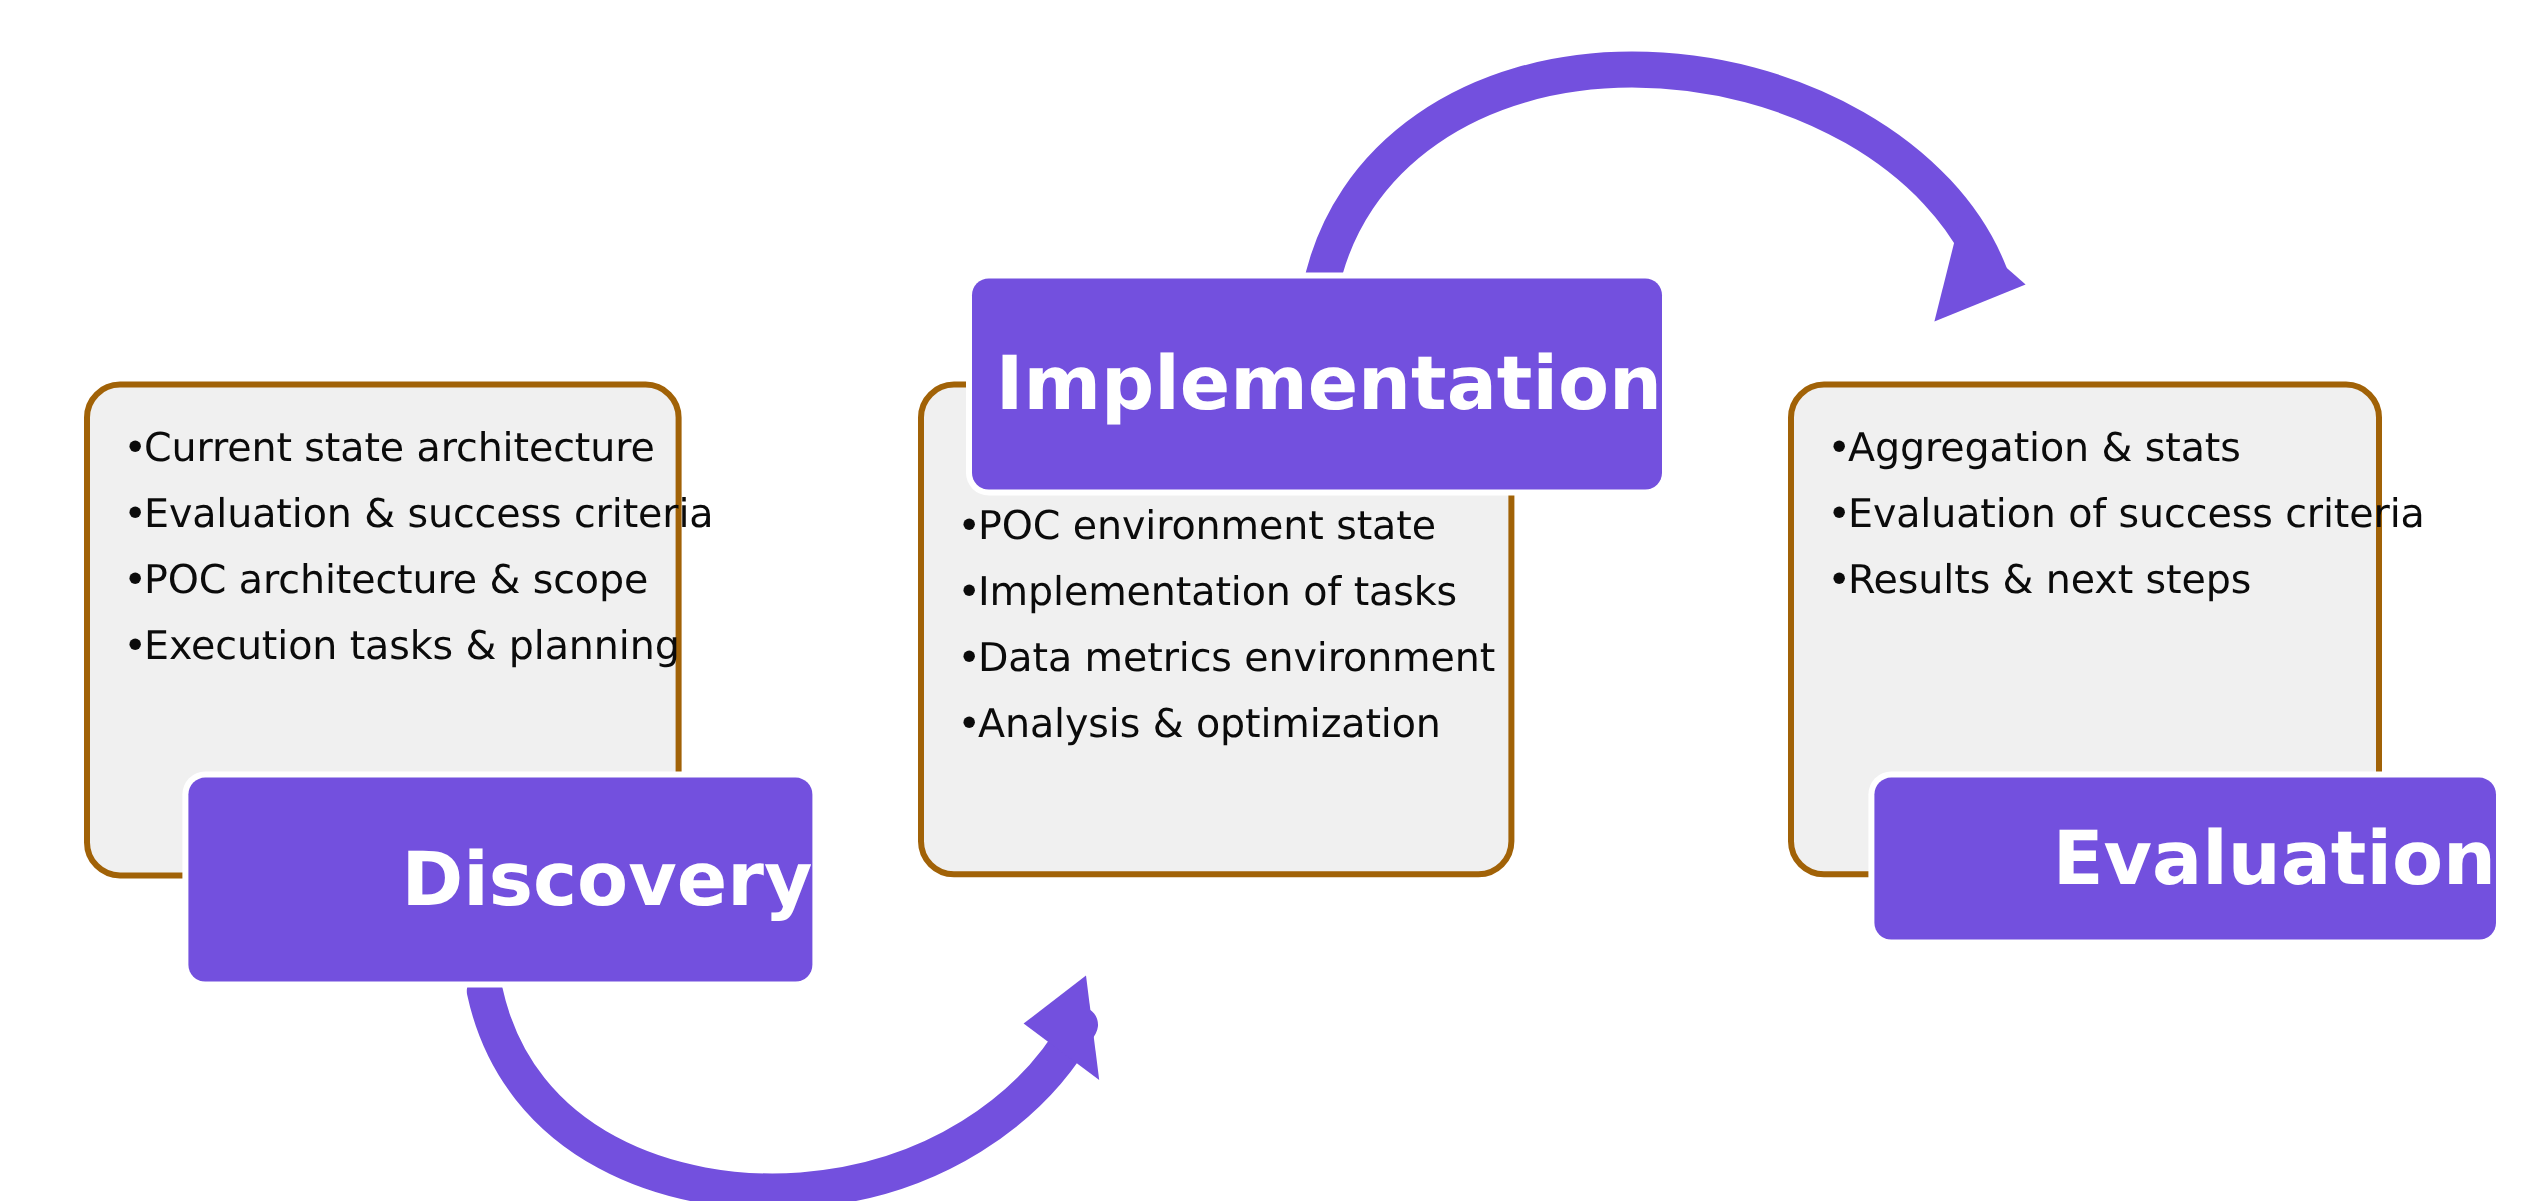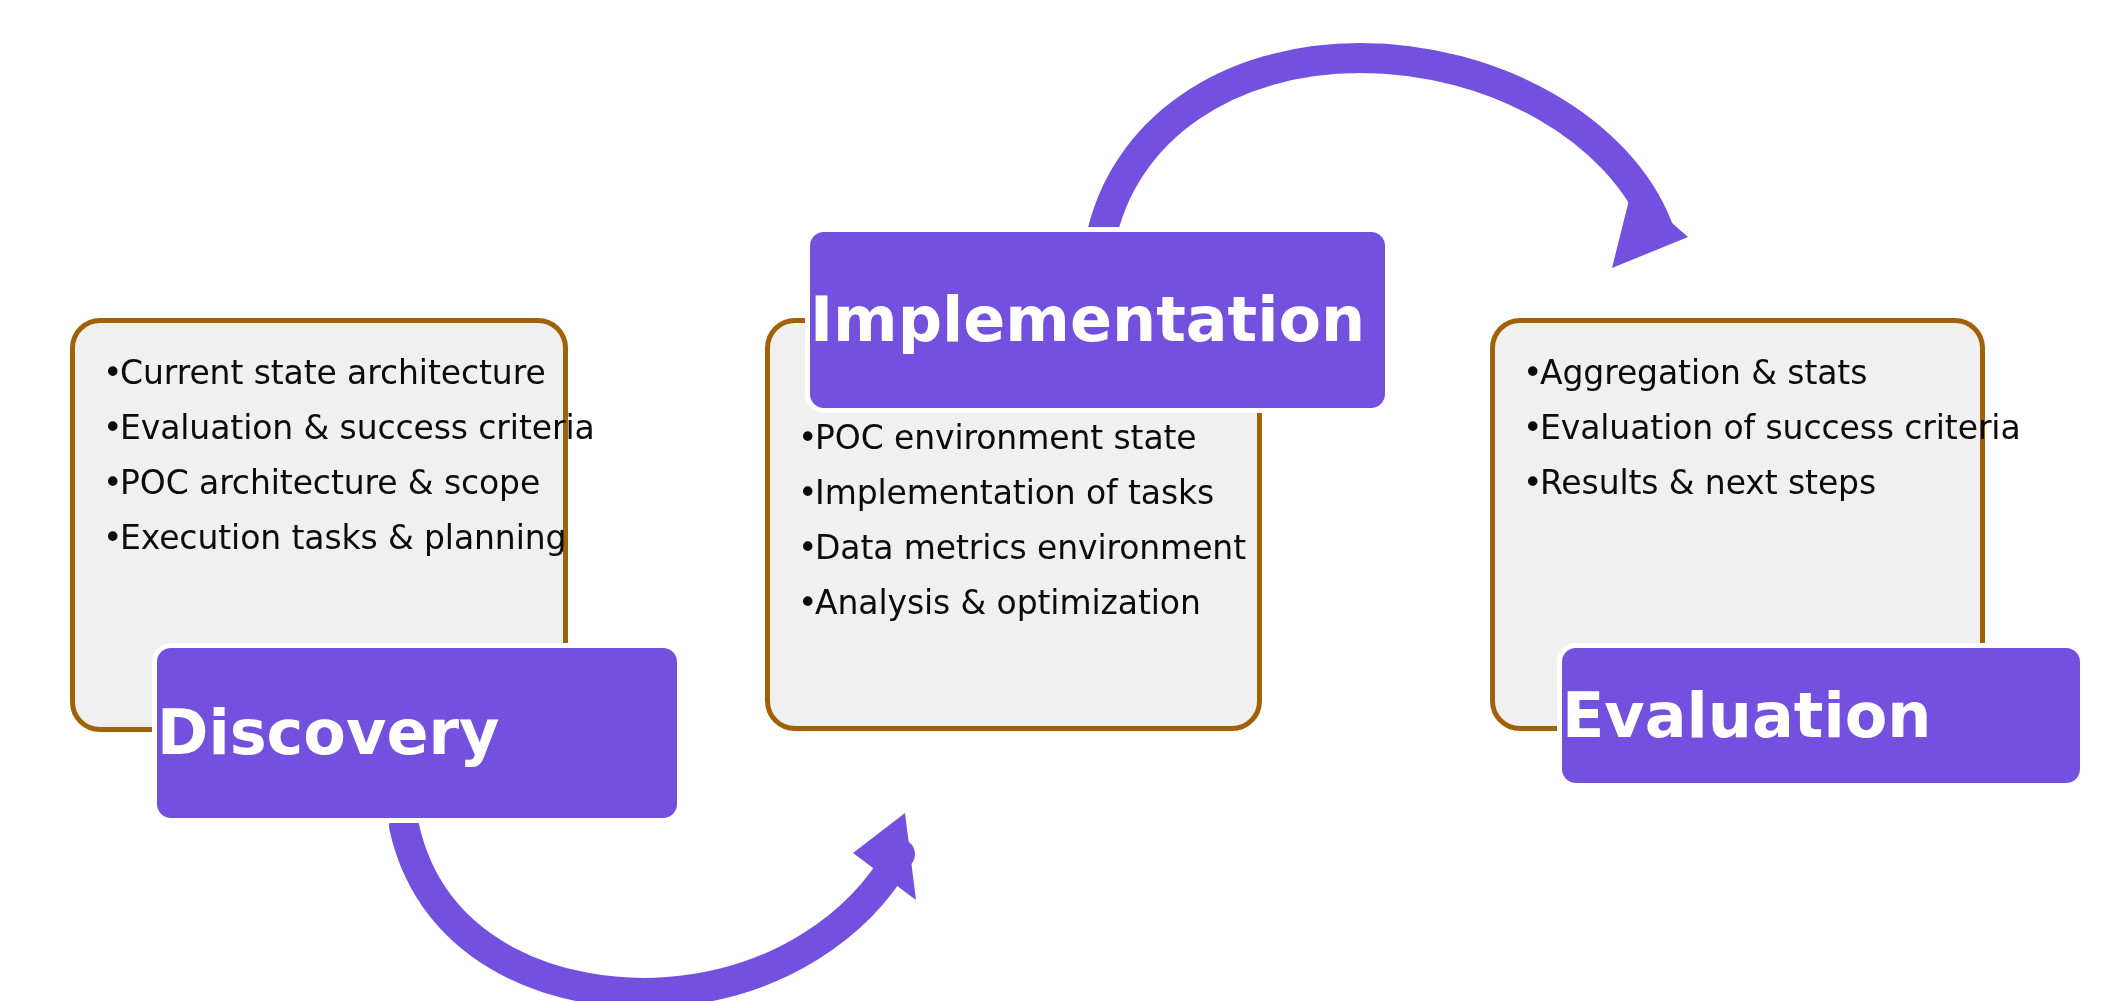--- a/index.html
+++ b/index.html
@@ -69,21 +69,21 @@
   #card-evaluation     { left: 1490px; top: 318px; width: 495px; height: 413px; }
   #card-evaluation .card-list { top: 33px; }
 
   
   .phase-box {
     position: absolute;
     background: #7350de;
     border-radius: 14px;
     display: flex;
     align-items: center;
-    justify-content: flex-start;
+    justify-content: flex-end;
     box-shadow: 0 0 0 5px #ffffff;
     box-sizing: border-box;
   }
   .phase-box .phase-label {
     color: #ffffff;
     font-weight: bold;
     font-size: 62px;
     line-height: 1;
     letter-spacing: 0px;
     white-space: nowrap;

